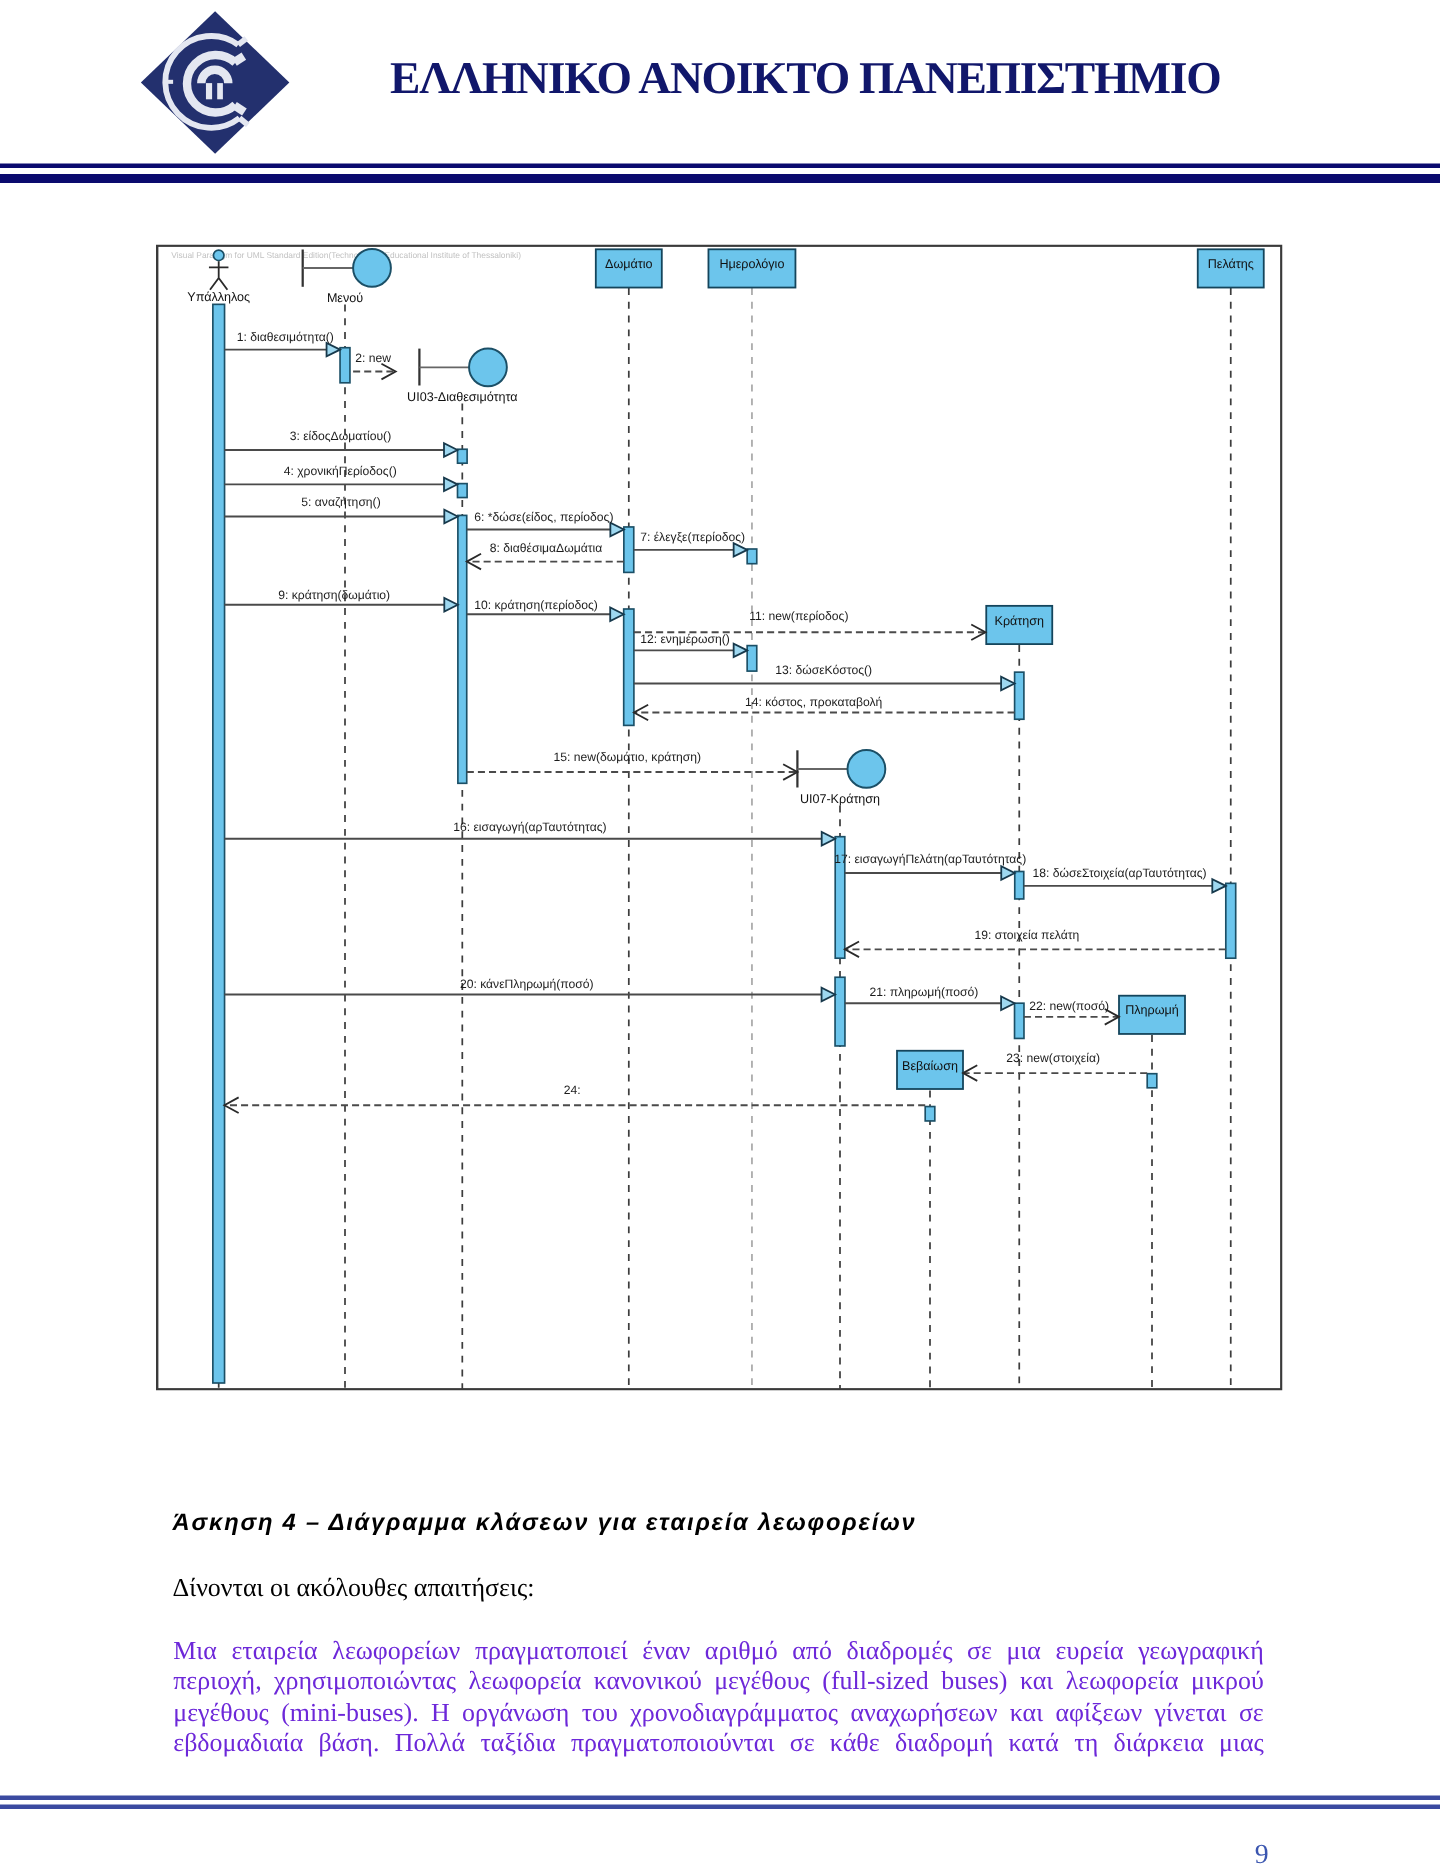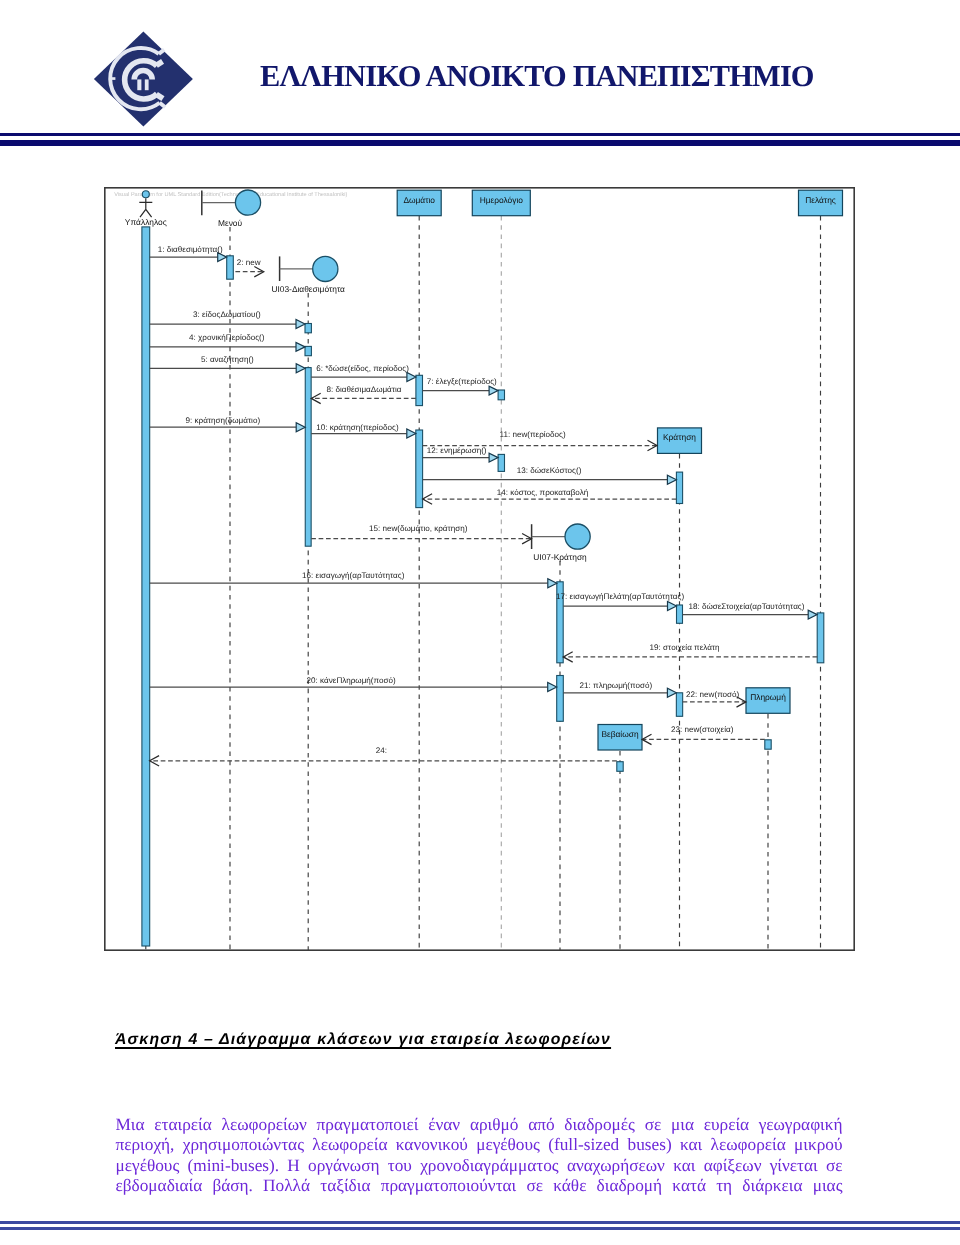--- a/index.html
+++ b/index.html
@@ -1,37 +1,37 @@
 <!DOCTYPE html>
 <html><head>
 <meta charset="utf-8">
 <title>document</title>
 <style>
   html,body{margin:0;padding:0;background:#fff;}
   body{width:960px;height:1245px;overflow:hidden;position:relative;
        font-family:"Liberation Serif",serif;-webkit-font-smoothing:antialiased;
        text-rendering:geometricPrecision;}
-  .page{position:absolute;left:0;top:0;width:960px;height:955px;background:#fff;margin-top:24px;}
+  .page{position:absolute;left:0;top:0;width:960px;height:955px;background:#fff;}
 
   
   #logo{position:absolute;left:87px;top:4px;width:112px;height:102px;}
   #uni-title{position:absolute;left:260px;top:34.5px;width:600px;
       font-family:"Liberation Serif",serif;font-weight:bold;font-size:30.4px;
       letter-spacing:-0.85px;color:#11176b;white-space:nowrap;}
   #rule-thin{position:absolute;left:0;top:109px;width:960px;height:3px;background:#0a0a6e;}
   #rule-thick{position:absolute;left:0;top:116px;width:960px;height:6px;background:#0a0a6e;}
 
   
   #diagram{position:absolute;left:104px;top:163px;width:751px;height:764px;}
   #diagram svg{display:block;}
 
   
   #heading{position:absolute;left:115px;top:1007px;width:740px;
      font-family:"Liberation Sans",sans-serif;font-weight:bold;font-style:italic;
-     font-size:15.8px;letter-spacing:1.2px;color:#000;text-decoration:underline;text-underline-offset:2.5px;
+     font-size:15.8px;letter-spacing:1.2px;color:#000;text-underline-offset:2.5px;
      text-decoration-thickness:1.6px;white-space:nowrap;}
   #intro{position:absolute;left:115px;top:1049px;width:740px;
      font-size:17.3px;color:#000;}
   #para{position:absolute;left:115.5px;top:1090.5px;width:727px;
      font-size:17.3px;line-height:20.5px;color:#6d28d9;text-align:justify;text-align-last:justify;}
 
   
   #frule1{position:absolute;left:0;top:1197px;width:960px;height:3px;background:#3b4aa0;}
   #frule2{position:absolute;left:0;top:1203px;width:960px;height:3px;background:#3b4aa0;}
   #fcourse{position:absolute;left:113.3px;top:1296px;
@@ -239,19 +239,20 @@
 <path class="oh" d="M 547.5 547.2 L 538 552.4 L 547.5 557.6"></path>
 <text class="lbl" x="566.9" y="545.1">23: new(στοιχεία)</text>
 <line class="md" x1="512.8" y1="573.8" x2="45.6" y2="573.8"></line>
 <path class="oh" d="M 55.1 568.6 L 45.6 573.8 L 55.1 579"></path>
 <text class="lbl" x="271.8" y="566.4">24:</text>
 </g>
 </svg>
 </div>
 
 <div id="heading">Άσκηση 4 – Διάγραμμα κλάσεων για εταιρεία λεωφορείων</div>
+<div id="intro">Δίνονται οι ακόλουθες απαιτήσεις:</div>
 <div id="para">Μια εταιρεία λεωφορείων πραγματοποιεί έναν αριθμό από διαδρομές σε μια ευρεία γεωγραφική περιοχή, χρησιμοποιώντας λεωφορεία κανονικού μεγέθους (full-sized buses) και λεωφορεία μικρού μεγέθους (mini-buses). Η οργάνωση του χρονοδιαγράμματος αναχωρήσεων και αφίξεων γίνεται σε εβδομαδιαία βάση. Πολλά ταξίδια πραγματοποιούνται σε κάθε διαδρομή κατά τη διάρκεια μιας</div>
 
 <div id="frule1"></div>
 <div id="frule2"></div>
 <div id="fcourse">ΠΛΗ24 – Σχεδιασμός Λογισμικού</div>
 <div id="fpage">9</div>
 </div>
 
 </body></html>

